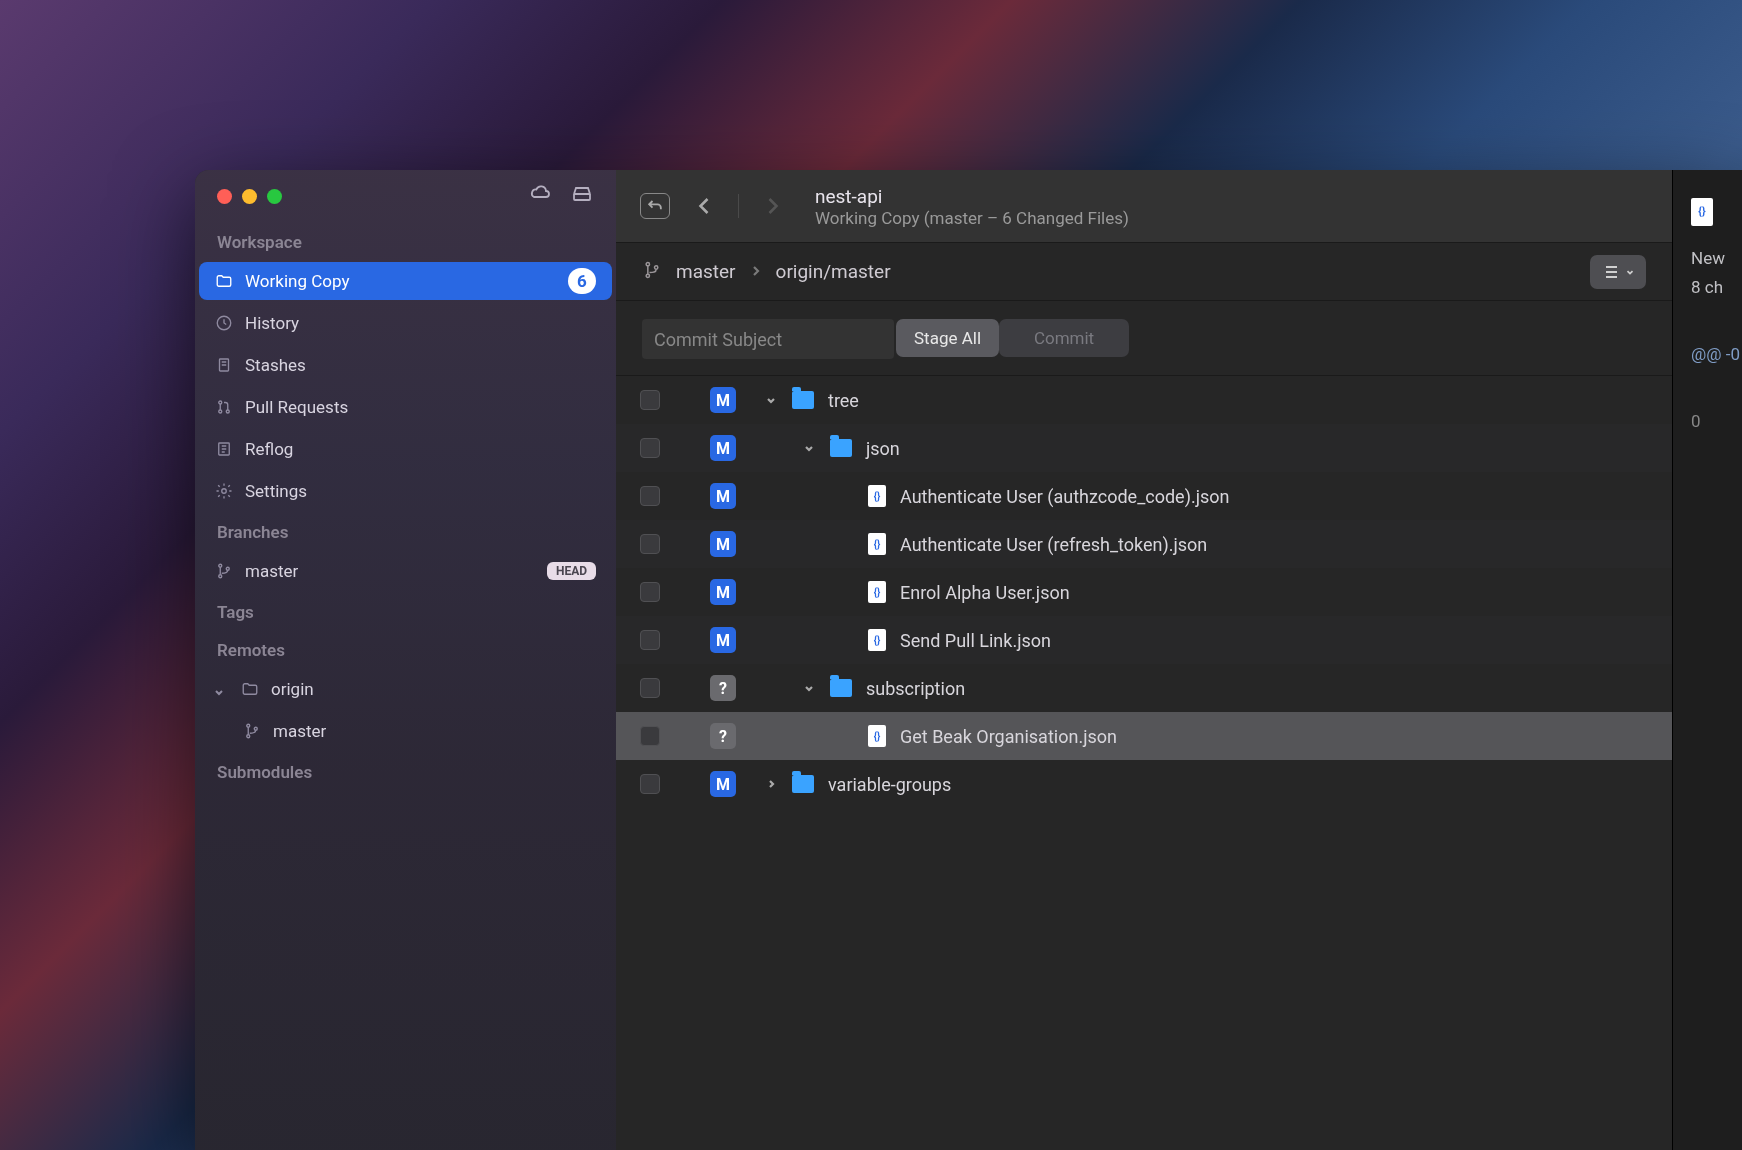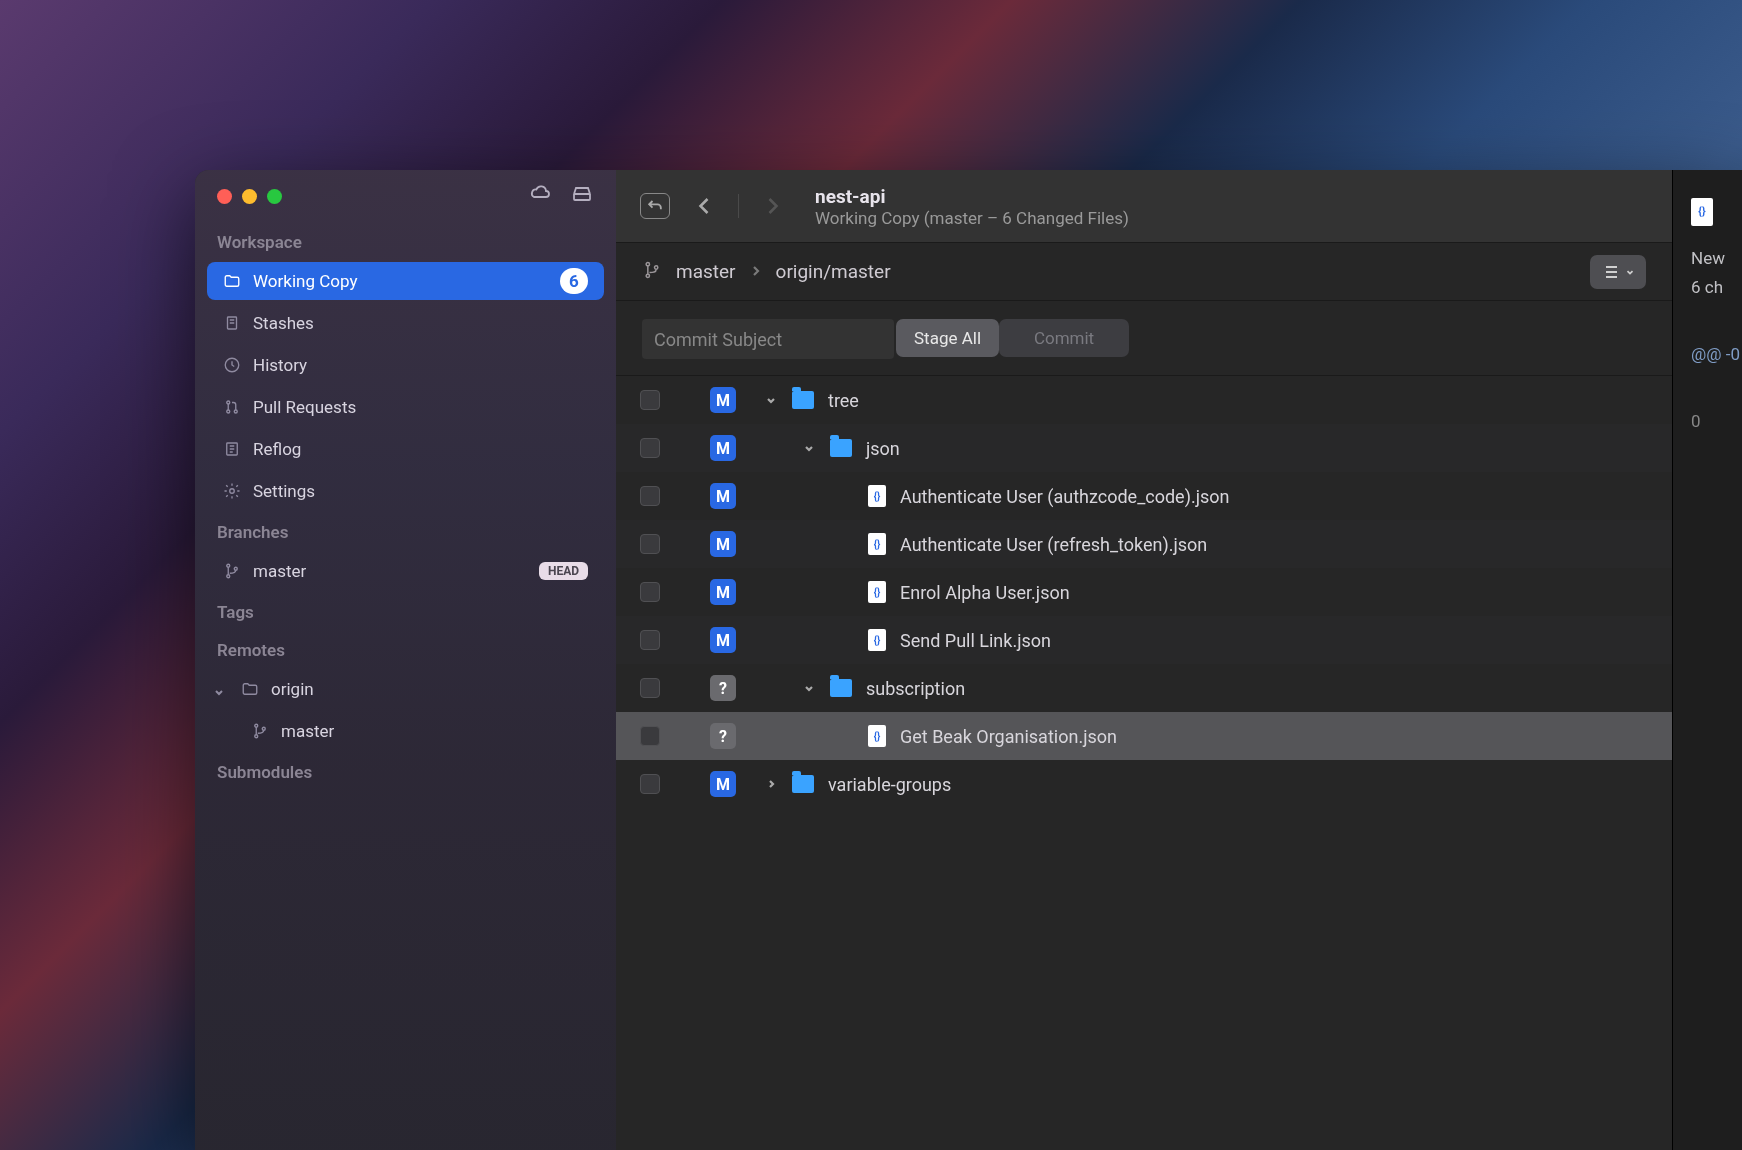--- a/index.html
+++ b/index.html
@@ -8,40 +8,40 @@
 .sidebar{width:421px;background:linear-gradient(180deg,rgba(60,50,70,0.92) 0%,rgba(50,45,65,0.92) 30%,rgba(45,40,55,0.92) 60%,rgba(40,38,48,0.92) 100%);flex-shrink:0;display:flex;flex-direction:column}
 .titlebar{height:52px;display:flex;align-items:center;padding:0 22px;justify-content:space-between}
 .traffic-lights{display:flex;gap:10px}
 .traffic-light{width:15px;height:15px;border-radius:50%}
 .tl-red{background:#ff5f57}
 .tl-yellow{background:#febc2e}
 .tl-green{background:#28c840}
 .titlebar-icons{display:flex;gap:18px;align-items:center}
 .titlebar-icons svg{width:24px;height:24px;stroke:#b5afc0;fill:none;stroke-width:1.8}
 .section-header{color:#8b8594;font-size:17px;font-weight:600;padding:10px 22px 8px}
-.sidebar-item{display:flex;align-items:center;height:38px;padding:10px 16px;margin:2px 12px;border-radius:8px;cursor:pointer;gap:12px}
+.sidebar-item{display:flex;align-items:center;height:38px;padding:10px 16px;margin:2px 4px;border-radius:8px;cursor:pointer;gap:12px}
 .sidebar-item.active{background:#2968e3}
 .sidebar-item .lbl{color:#d8d4e0;font-size:17px;flex:1}
 .sidebar-item.active .lbl{color:#fff}
 .sidebar-item .ico{width:18px;height:18px;display:flex;align-items:center;justify-content:center}
 .sidebar-item .ico svg{stroke:#8f8aa0;fill:none;stroke-width:1.8}
 .sidebar-item.active .ico svg{stroke:#fff}
 .badge-count{background:#fff;color:#2968e3;border-radius:14px;min-width:28px;height:26px;display:flex;align-items:center;justify-content:center;font-weight:700;font-size:17px}
 .head-badge{background:#e8dce8;color:#4a4550;border-radius:6px;padding:2px 9px;font-weight:700;font-size:12px}
 .sidebar-indent{padding-left:44px}
 .chev{width:12px;height:12px;margin-right:4px}
 .chev svg{stroke:#8f8aa0;fill:none;stroke-width:2}
 .main-area{flex:1;background:#262626;display:flex;flex-direction:column}
 .toolbar{height:73px;background:#333333;display:flex;align-items:center;padding:0 24px;gap:20px;border-bottom:1px solid #1a1a1a}
 .toolbar .nav-btn{width:28px;height:28px;display:flex;align-items:center;justify-content:center;cursor:pointer}
 .toolbar .nav-btn svg{stroke:#aaa;fill:none;stroke-width:2.2}
 .toolbar .nav-btn.disabled svg{stroke:#555}
 .toolbar .divider{width:1px;height:24px;background:#4a4a4a}
 .toolbar .title-block{display:flex;flex-direction:column;margin-left:8px}
-.toolbar .title{color:#e8e4ec;font-size:19px;font-weight:700}
+.toolbar .title{color:#e8e4ec;font-size:19px;font-weight:400}
 .toolbar .subtitle{color:#9a9a9a;font-size:17px}
 .branch-bar{height:58px;display:flex;align-items:center;padding:0 26px;gap:14px;border-bottom:1px solid #1a1a1a}
 .branch-bar .branch-ico svg{stroke:#9a9598;fill:none}
 .branch-bar .branch-txt{color:#cfcbd2;font-size:19px}
 .branch-bar .sep svg{stroke:#7a7a7a;fill:none;stroke-width:2.2}
 .branch-bar .spacer{flex:1}
 .list-toggle{background:#4e4e52;border-radius:7px;width:56px;height:34px;display:flex;align-items:center;justify-content:center;gap:6px;cursor:pointer}
 .list-toggle svg{stroke:#d0d0d0;fill:none}
 .commit-area{padding:18px 26px 16px;display:flex;flex-direction:row;gap:2px;border-bottom:1px solid #1a1a1a}
 .commit-input{height:40px;background:#333;border:none;border-radius:4px;padding:0 12px;color:#ccc;font-size:18px;outline:none}
@@ -102,34 +102,34 @@
           <svg viewBox="0 0 24 24">
             <path d="M3 7a2 2 0 012-2h4l2 2h8a2 2 0 012 2v8a2 2 0 01-2 2H5a2 2 0 01-2-2z"></path>
           </svg>
         </span>
       <span class="lbl">Working Copy</span>
       <span class="badge-count">6</span>
     </div>
     <div class="sidebar-item">
       <span class="ico">
           <svg viewBox="0 0 24 24">
+            <circle cx="12" cy="12" r="9"></circle>
+            <path d="M12 7v5l3 2"></path>
+          </svg>
+        </span>
+      <span class="lbl">History</span>
+    </div>
+    <div class="sidebar-item">
+      <span class="ico">
+          <svg viewBox="0 0 24 24">
             <rect x="6" y="4" width="12" height="16" rx="1"></rect>
             <path d="M9 8h6M9 12h6"></path>
           </svg>
         </span>
       <span class="lbl">Stashes</span>
-    </div>
-    <div class="sidebar-item">
-      <span class="ico">
-          <svg viewBox="0 0 24 24">
-            <circle cx="12" cy="12" r="9"></circle>
-            <path d="M12 7v5l3 2"></path>
-          </svg>
-        </span>
-      <span class="lbl">History</span>
     </div>
     <div class="sidebar-item">
       <span class="ico">
           <svg viewBox="0 0 24 24">
             <circle cx="7" cy="6" r="2"></circle>
             <circle cx="7" cy="18" r="2"></circle>
             <circle cx="17" cy="18" r="2"></circle>
             <path d="M7 8v8M17 16V9a3 3 0 00-3-3h-2"></path>
           </svg>
         </span>
@@ -341,17 +341,17 @@
           </div>
           <div class="folder-ico"></div>
           <div class="file-label">variable-groups</div>
         </div>
       </div>
   </div>
 
   <div class="diff-panel">
     <div class="diff-icon">{}</div>
     <div class="diff-line">New</div>
-    <div class="diff-line">6  ch</div>
+    <div class="diff-line">8  ch</div>
     <div class="diff-line hunk">@@ -0</div>
     <div class="diff-line ln">0</div>
   </div>
 </div>
 
 </body></html>

